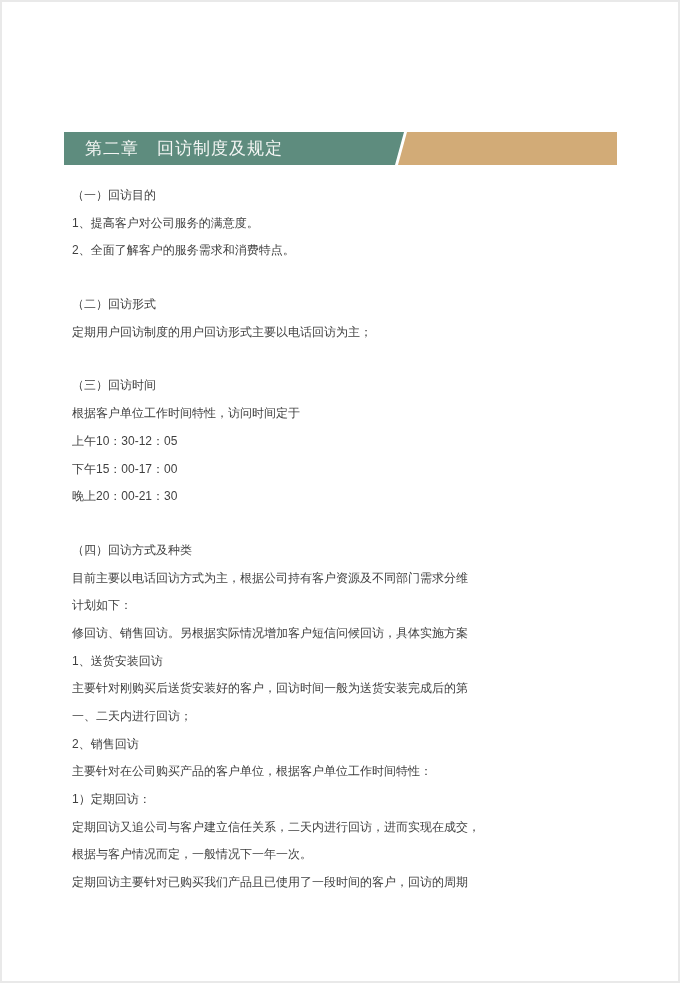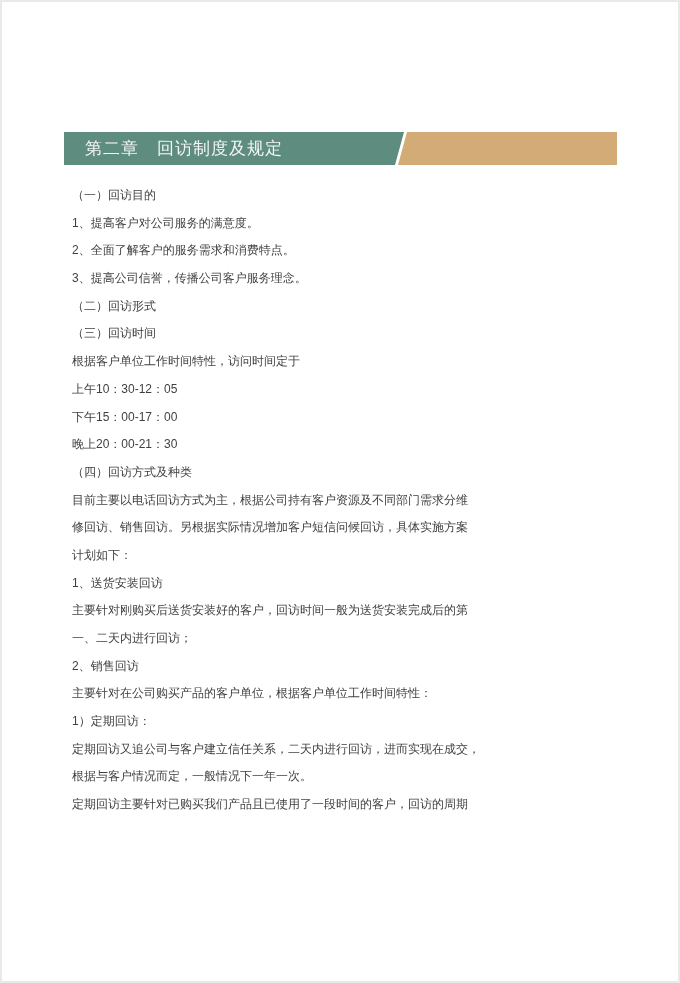--- a/index.html
+++ b/index.html
@@ -26,21 +26,21 @@
   }
   .banner-accent{
     position:absolute;left:334px;top:0;width:219px;height:33px;
     background:#D2AB77;
     clip-path:polygon(9px 0,100% 0,100% 100%,0 100%);
   }
   .content{
     position:absolute;left:70px;top:163px;width:548px;
     color:#3f3f3f;font-size:12px;
   }
-  .section{}
+  .section{margin-top:26px;}
   .section:first-child{margin-top:17px;}
   .line{height:27.7px;line-height:27.7px;white-space:pre;}
   .heading{height:27.7px;line-height:27.7px;white-space:pre;}
 </style>
 </head>
 <body>
 
 <div class="page">
 
   <div class="banner">
@@ -49,40 +49,40 @@
     </div>
     <div class="banner-accent"></div>
   </div>
 
   <div class="content">
 
     <div class="section">
       <div class="heading">（一）回访目的</div>
       <div class="line">1、提高客户对公司服务的满意度。</div>
       <div class="line">2、全面了解客户的服务需求和消费特点。</div>
-      <div class="line">3、提高公司信誉，传播公司客户服务理念。</div>
     </div>
 
     <div class="section">
       <div class="heading">（二）回访形式</div>
+      <div class="line">定期用户回访制度的用户回访形式主要以电话回访为主；</div>
     </div>
 
     <div class="section">
       <div class="heading">（三）回访时间</div>
       <div class="line">根据客户单位工作时间特性，访问时间定于</div>
       <div class="line">上午10：30-12：05</div>
       <div class="line">下午15：00-17：00</div>
       <div class="line">晚上20：00-21：30</div>
     </div>
 
     <div class="section">
       <div class="heading">（四）回访方式及种类</div>
       <div class="line">目前主要以电话回访方式为主，根据公司持有客户资源及不同部门需求分维</div>
+      <div class="line">计划如下：</div>
       <div class="line">修回访、销售回访。另根据实际情况增加客户短信问候回访，具体实施方案</div>
-      <div class="line">计划如下：</div>
       <div class="line">1、送货安装回访</div>
       <div class="line">主要针对刚购买后送货安装好的客户，回访时间一般为送货安装完成后的第</div>
       <div class="line">一、二天内进行回访；</div>
       <div class="line">2、销售回访</div>
       <div class="line">主要针对在公司购买产品的客户单位，根据客户单位工作时间特性：</div>
       <div class="line">1）定期回访：</div>
       <div class="line">定期回访又追公司与客户建立信任关系，二天内进行回访，进而实现在成交，</div>
       <div class="line">根据与客户情况而定，一般情况下一年一次。</div>
       <div class="line">定期回访主要针对已购买我们产品且已使用了一段时间的客户，回访的周期</div>
     </div>

